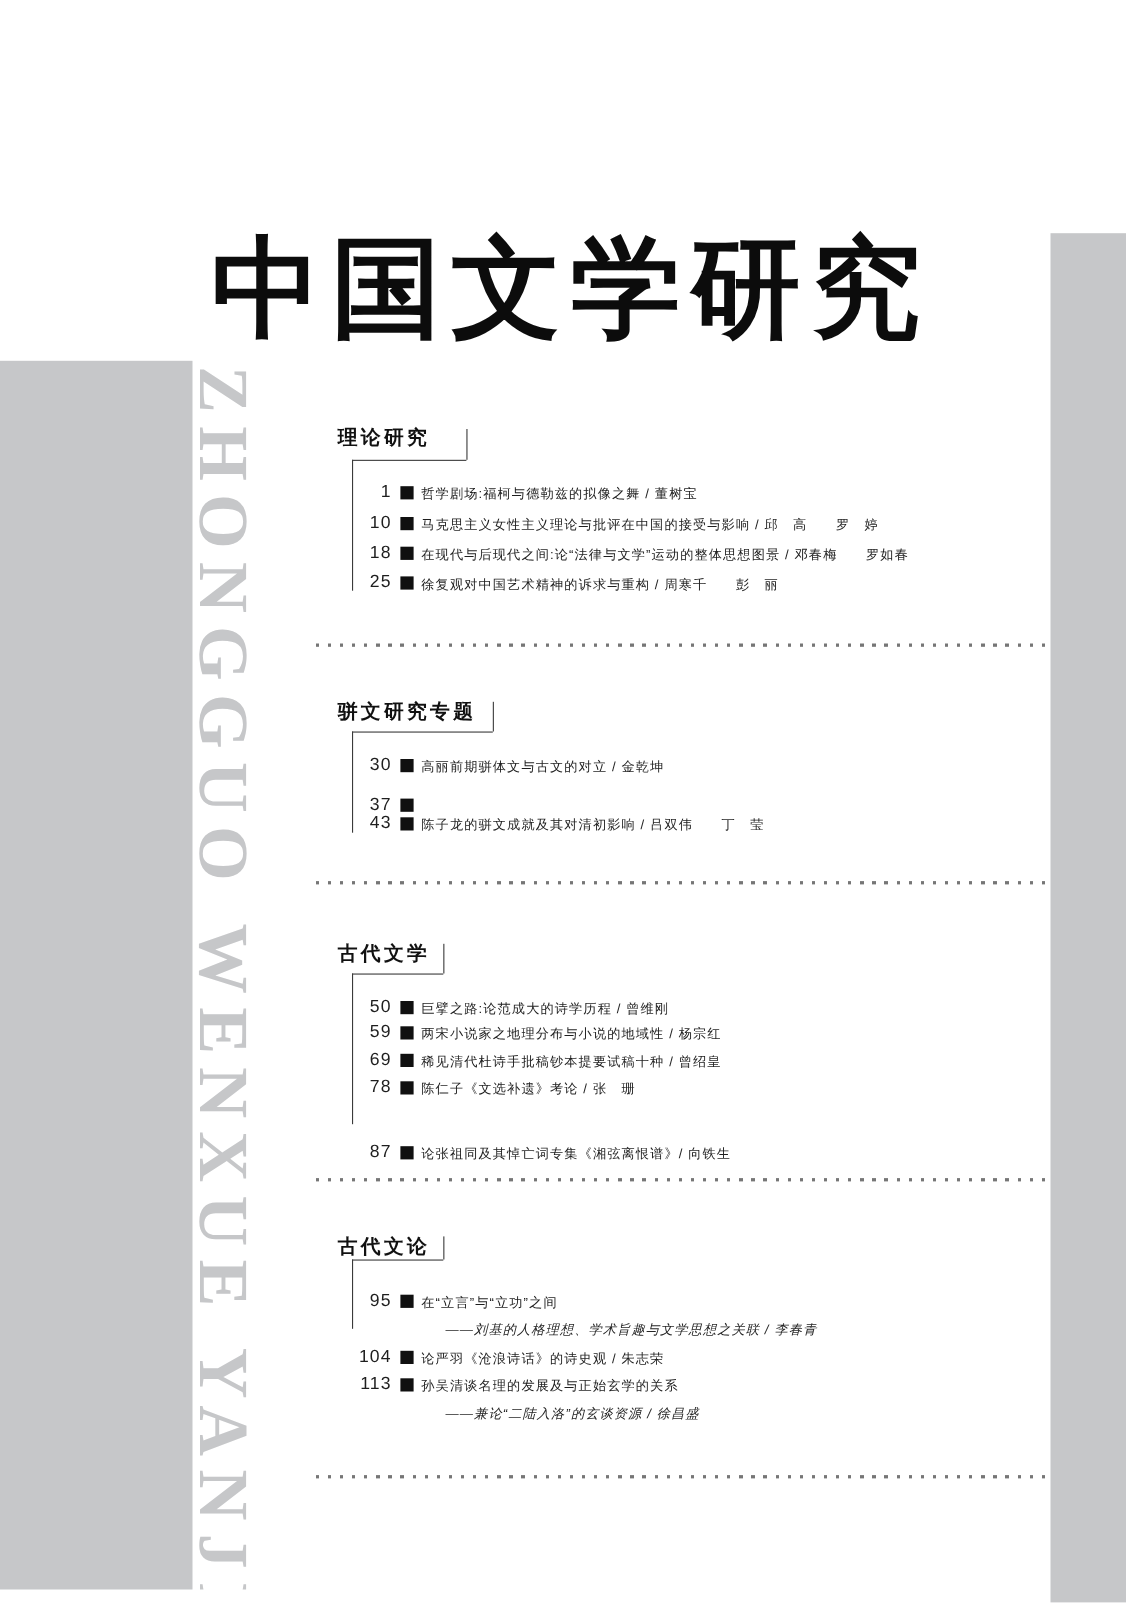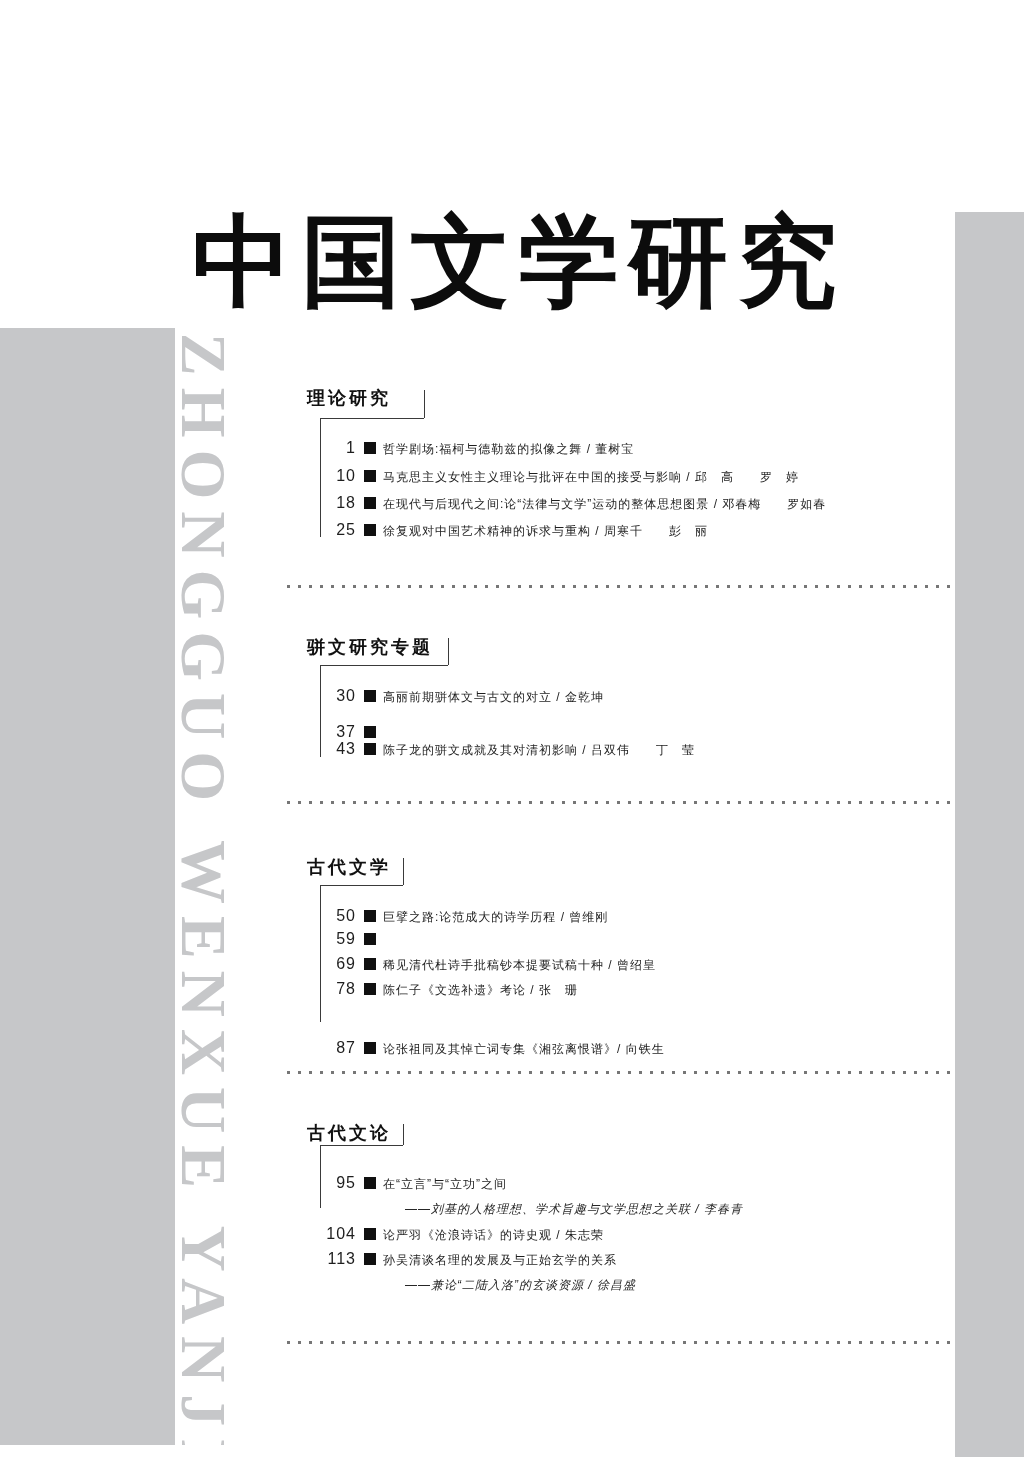--- a/index.html
+++ b/index.html
@@ -125,20 +125,21 @@
       <div class="hline" style="left: 320px; top: 885px; width: 83px;"></div>
       <div class="vline" style="left: 320px; top: 885px; height: 137px;"></div>
       <div class="row" style="top: 906px; padding-left: 39px;">
         <div class="pagenum">50</div>
         <div class="bullet"></div>
         <div class="etext">巨擘之路:论范成大的诗学历程 / 曾维刚</div>
       </div>
       <div class="row" style="top: 929px;">
         <div class="pagenum">59</div>
         <div class="bullet"></div>
+        <div class="etext">两宋小说家之地理分布与小说的地域性 / 杨宗红</div>
       </div>
       <div class="row" style="top: 954px;">
         <div class="pagenum">69</div>
         <div class="bullet"></div>
         <div class="etext">稀见清代杜诗手批稿钞本提要试稿十种 / 曾绍皇</div>
       </div>
       <div class="row" style="top: 979px;">
         <div class="pagenum">78</div>
         <div class="bullet"></div>
         <div class="etext">陈仁子《文选补遗》考论 / 张　珊</div>

